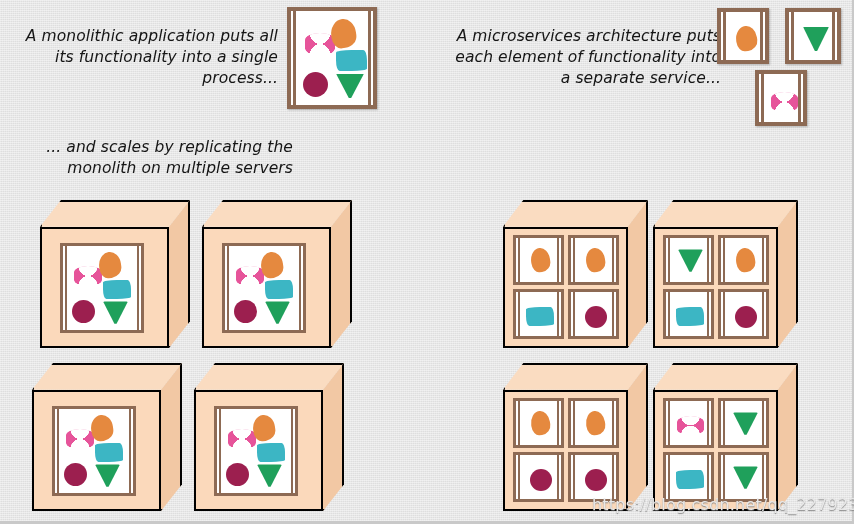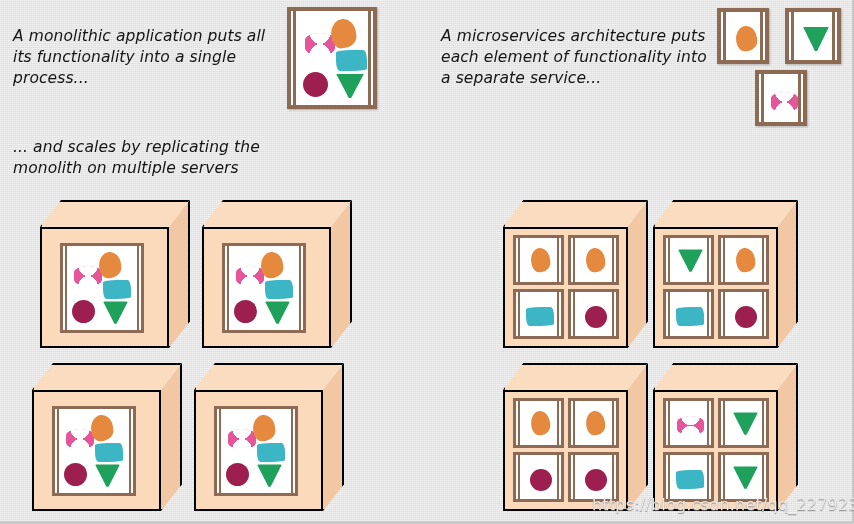--- a/index.html
+++ b/index.html
@@ -12,20 +12,21 @@
   }
   
   #slide{
     position:absolute;inset:0;
     background:
       repeating-linear-gradient(0deg, rgba(255,255,255,0.35) 0 1px, rgba(0,0,0,0.012) 1px 2px),
       repeating-linear-gradient(90deg, rgba(255,255,255,0.22) 0 1px, rgba(0,0,0,0.010) 1px 2px),
       #e4e4e4;
     border-bottom:3px solid #c9c9c9;
     border-right:2px solid #c9c9c9;
+    text-align:right;
   }
   .caption{
     position:absolute;
     font-style:italic;
     font-size:15.5px;
     line-height:21px;
     color:#151515;
     letter-spacing:.1px;
     white-space:pre-line;
   }

